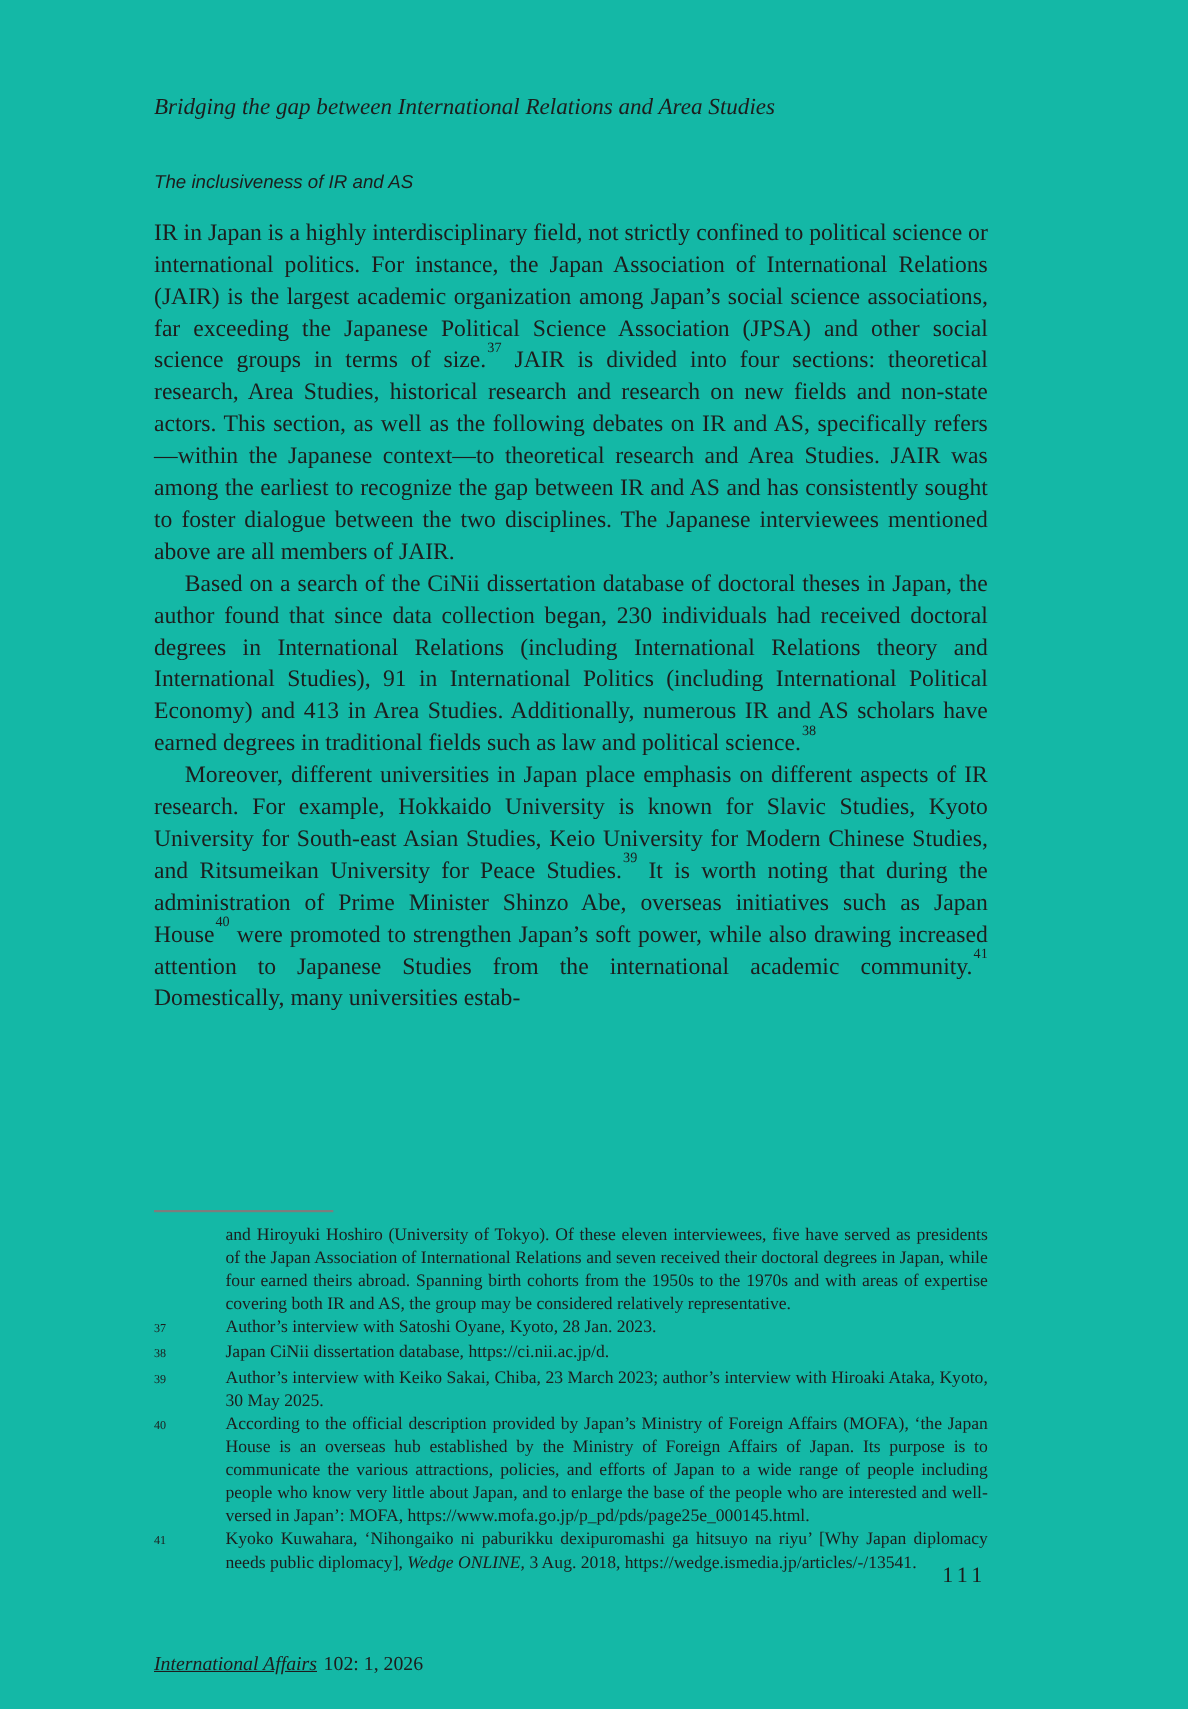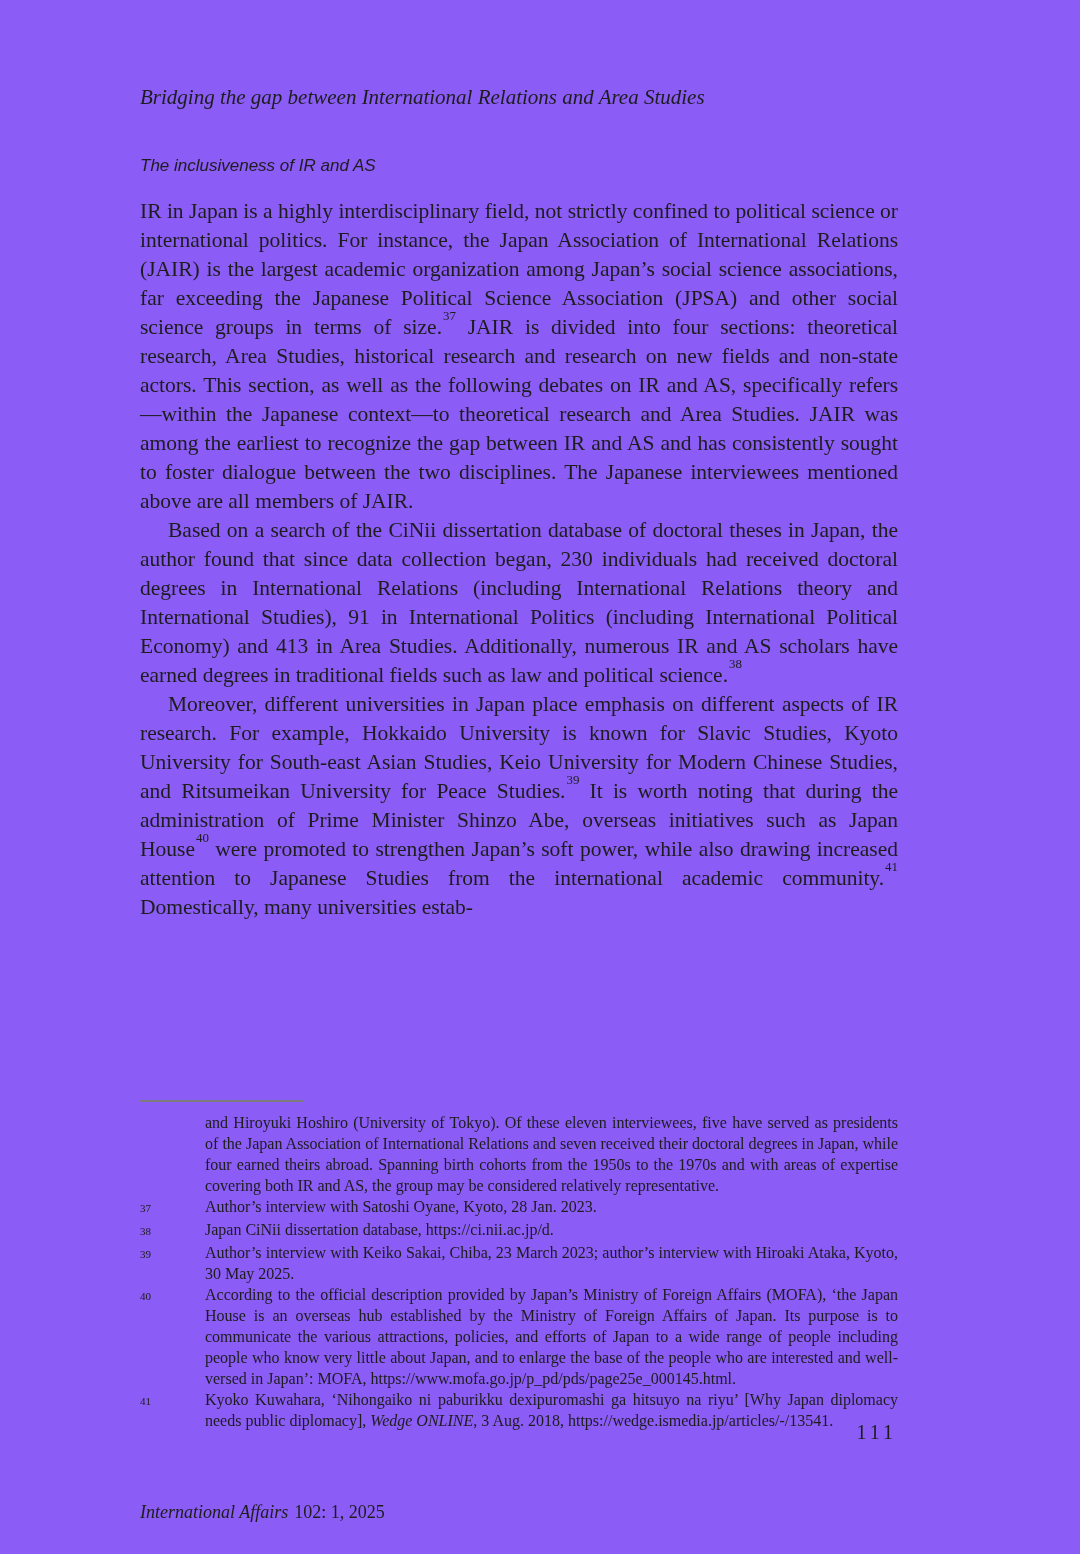--- a/index.html
+++ b/index.html
@@ -1,21 +1,21 @@
 <!DOCTYPE html>
 <html><head>
 <meta charset="utf-8">
 <style>
   * { margin: 0; padding: 0; box-sizing: border-box; }
   html, body { background: #ffffff; }
   .page {
     position: relative;
     width: 1080px;
     height: 1554px;
-    background: #8b5cf6;
+    background: #14b8a6;
     color: #1d1d1d;
     font-family: "Liberation Serif", serif;
     overflow: hidden;
   }
   .content {
     position: absolute;
     left: 140px;
     top: 84px;
     width: 758px;
   }
@@ -77,21 +77,21 @@
     letter-spacing: 4px;
     margin-left: 32px;
   }
   .journal-footer {
     position: absolute;
     left: 140px;
     top: 1501px;
     font-size: 18px;
     line-height: 22px;
   }
-  .journal-footer .jname { font-style: italic; }
+  .journal-footer .jname { font-style: italic; text-decoration: underline; }
   .journal-footer .jissue { margin-left: 6px; }
   .it { font-style: italic; }
 </style>
 </head>
 <body>
 
 <div class="page">
   <div class="content">
     <div class="running-head">Bridging the gap between International Relations and Area Studies</div>
 
@@ -133,15 +133,15 @@
 
     <div class="fn">
       <span class="fn-num">41</span>
       <span class="fn-text"><span>Kyoko Kuwahara, ‘Nihongaiko ni paburikku dexipuromashi ga hitsuyo na riyu’ [Why Japan diplomacy needs public diplomacy], </span><span class="it">Wedge ONLINE</span><span>, 3 Aug. 2018, https://wedge.ismedia.jp/articles/-/13541.</span></span>
     </div>
   </div>
 
   <div class="page-number">111</div>
 
   <div class="journal-footer">
-    <span class="jname">International Affairs</span><span class="jissue">102: 1, 2025</span>
+    <span class="jname">International Affairs</span><span class="jissue">102: 1, 2026</span>
   </div>
 </div>
 
 </body></html>

